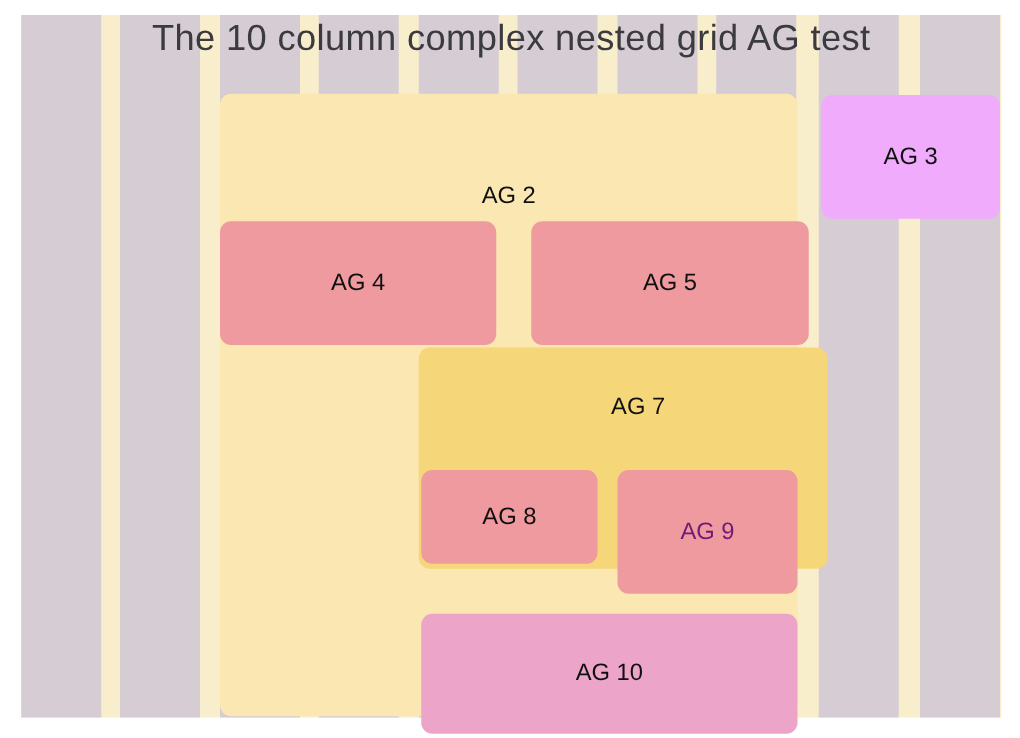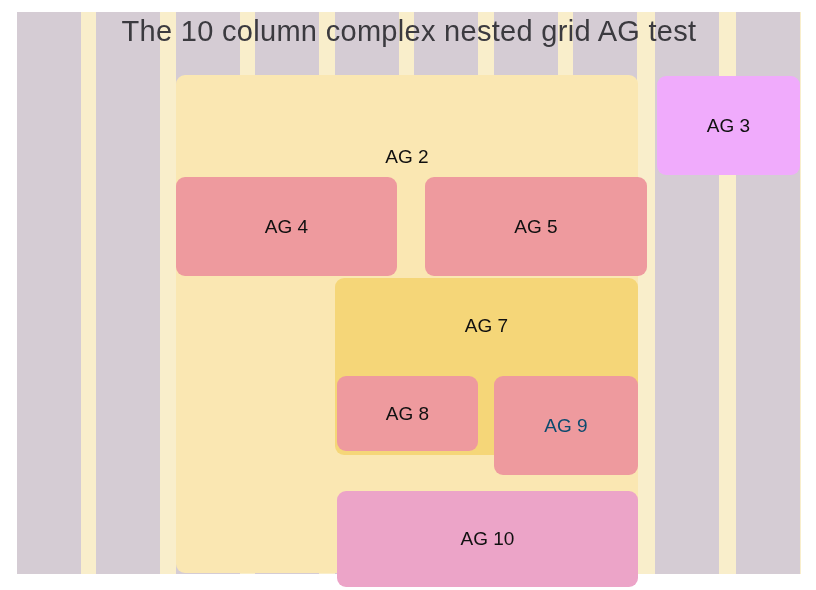--- a/index.html
+++ b/index.html
@@ -43,21 +43,21 @@
   }
   .box.top{align-items:flex-start;}
   .box.top .label{display:flex;align-items:center;}
   .label{white-space:nowrap;}
   .ag2 {left:176px;top:75px; width:462px;height:498px;}
   .ag2 .label{height:102px;}
   .ag3 {left:657px;top:76px; width:143px;height:99px;}
   .ag4 {left:176px;top:177px;width:221px;height:99px;}
   .ag5 {left:425px;top:177px;width:222px;height:99px;}
   .ag6 {left:176px;top:278px;width:142px;height:96px;}
-  .ag7 {left:335px;top:278px;width:303px;height:177px;}
+  .ag7 {left:335px;top:278px;width:303px;height:177px;padding-left:24px;}
   .ag7 .label{height:96px;}
   .ag8 {left:337px;top:376px;width:141px;height:75px;}
   .ag9 {left:494px;top:376px;width:144px;height:99px;}
   .ag10{left:337px;top:477px;width:301px;height:96px;margin-top:14px;}
 </style>
 </head>
 <body>
 
 <div class="canvas">
 
@@ -95,20 +95,20 @@
 
   <div class="box top ag7" style="background: rgb(245, 214, 120);">
     <span class="label" style="color: rgb(16, 16, 16);">AG 7</span>
   </div>
 
   <div class="box ag8" style="background: rgb(238, 154, 158);">
     <span class="label" style="color: rgb(16, 16, 16);">AG 8</span>
   </div>
 
   <div class="box ag9" style="background: rgb(238, 154, 158);">
-    <span class="label" style="color: #0c4a6e;">AG 9</span>
+    <span class="label" style="color: #701a75;">AG 9</span>
   </div>
 
   <div class="box ag10" style="background: rgb(236, 164, 200);">
     <span class="label" style="color: rgb(16, 16, 16);">AG 10</span>
   </div>
 
 </div>
 
 </body></html>

